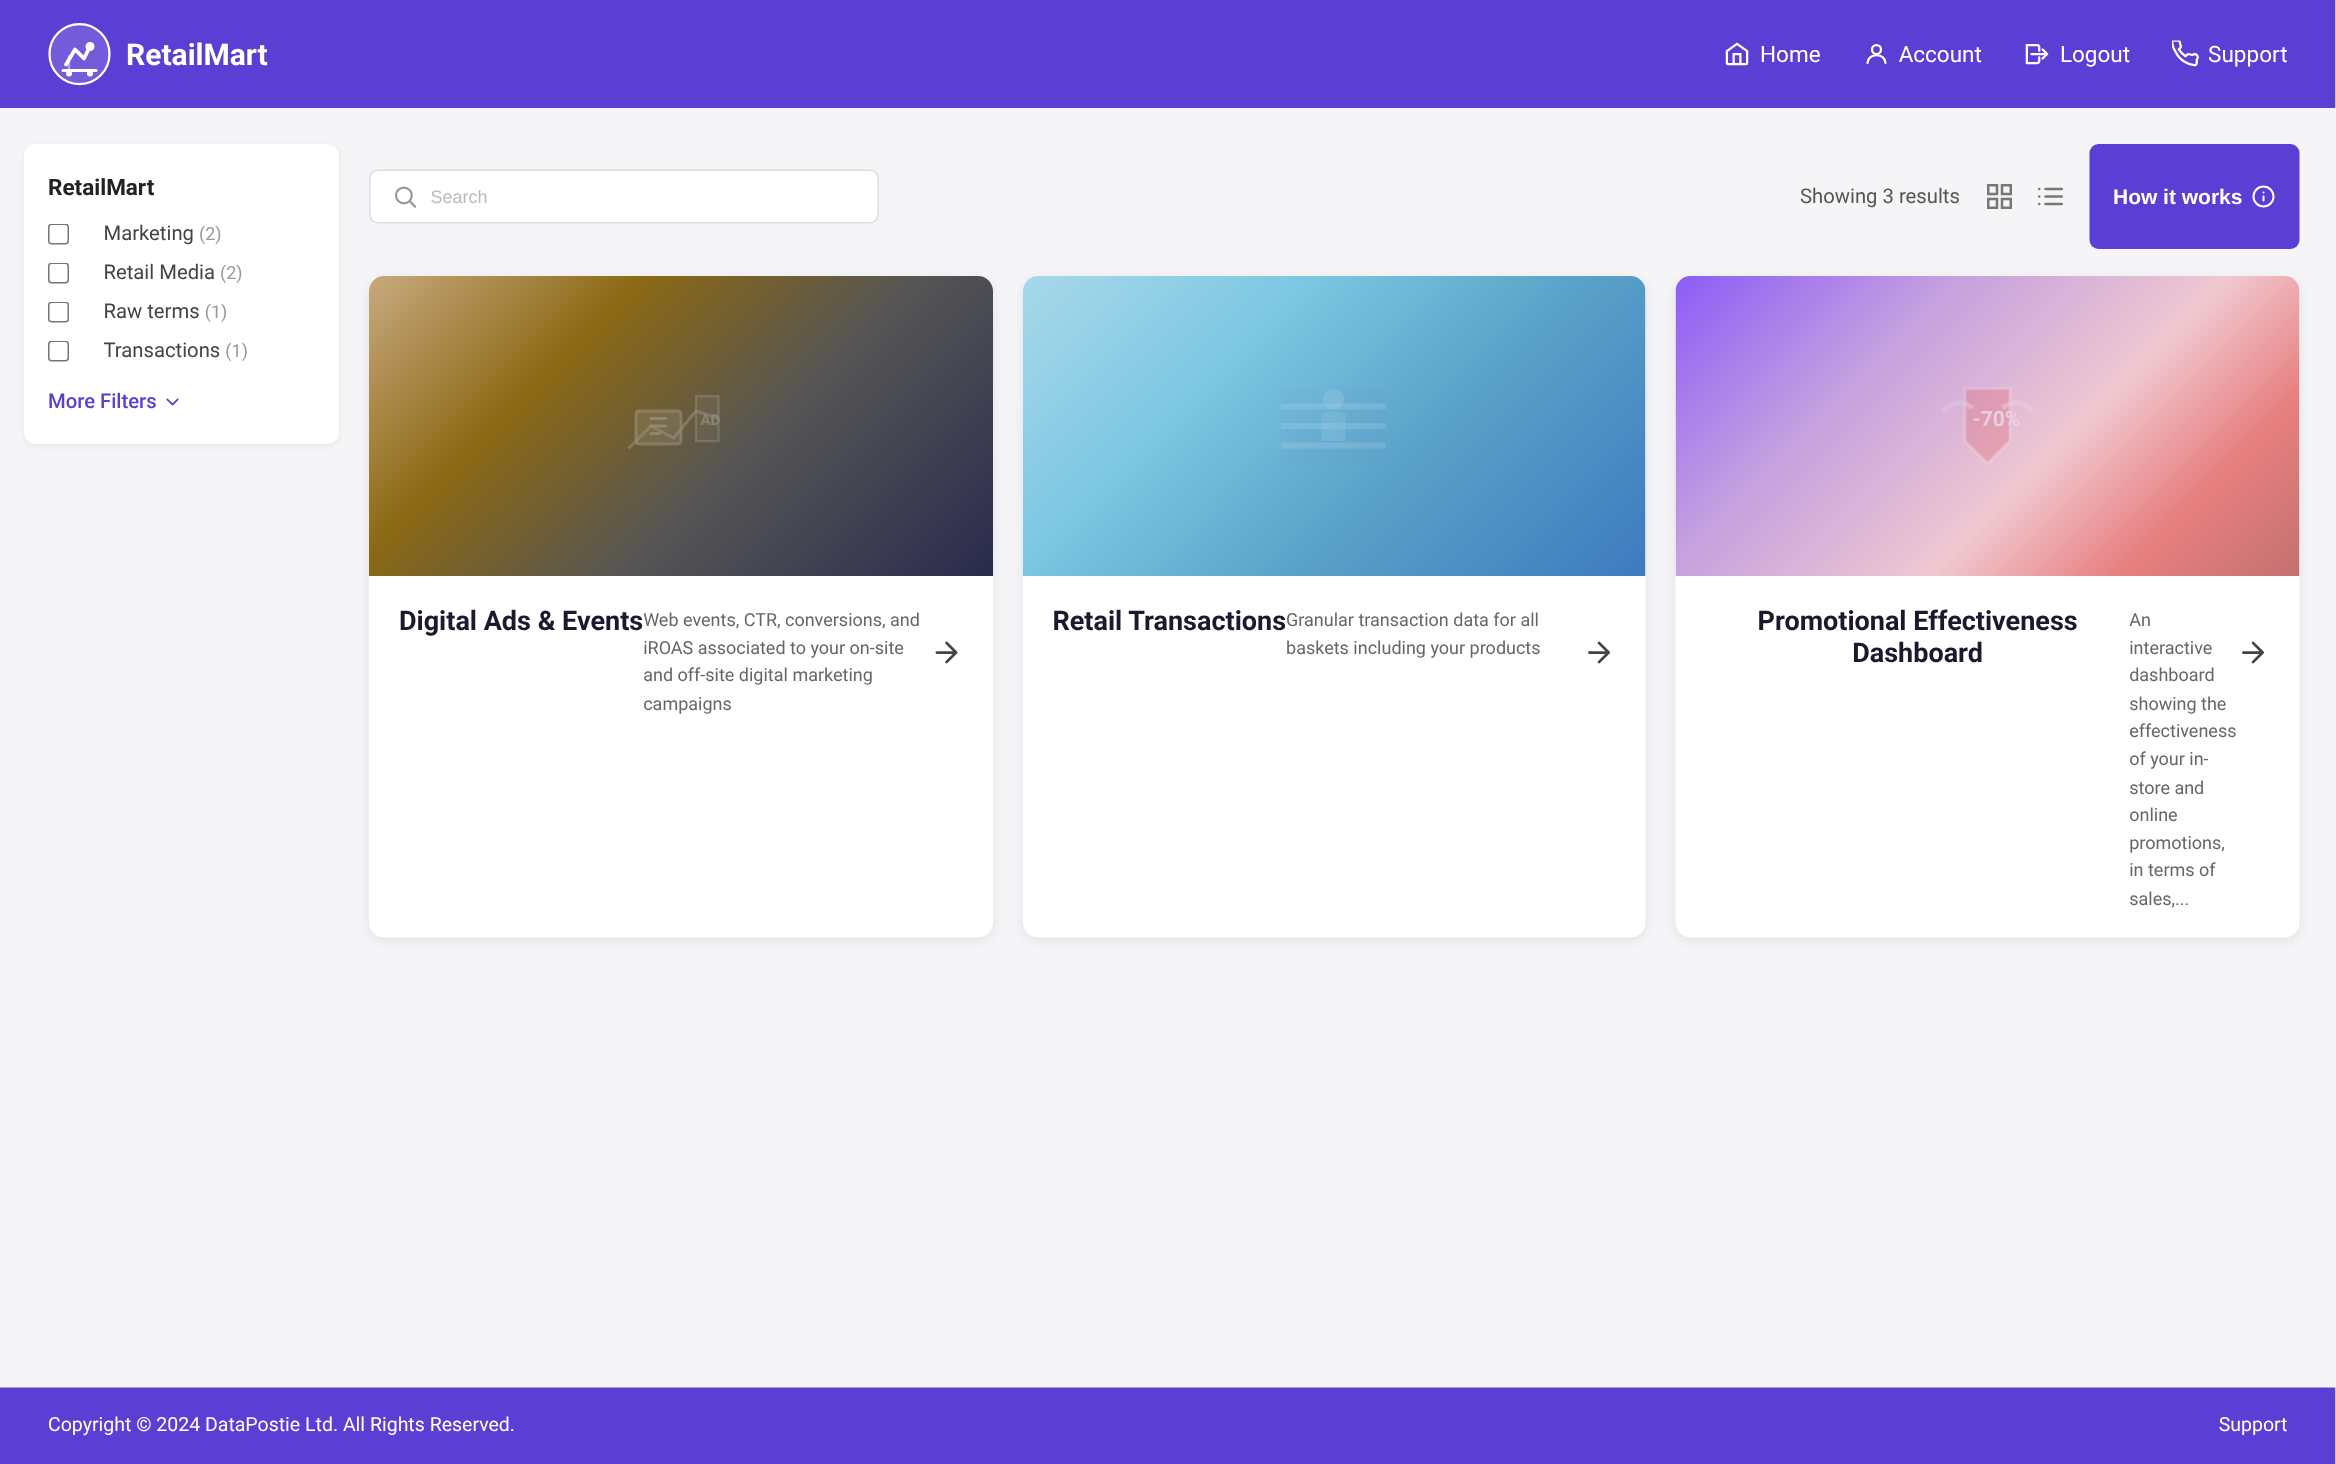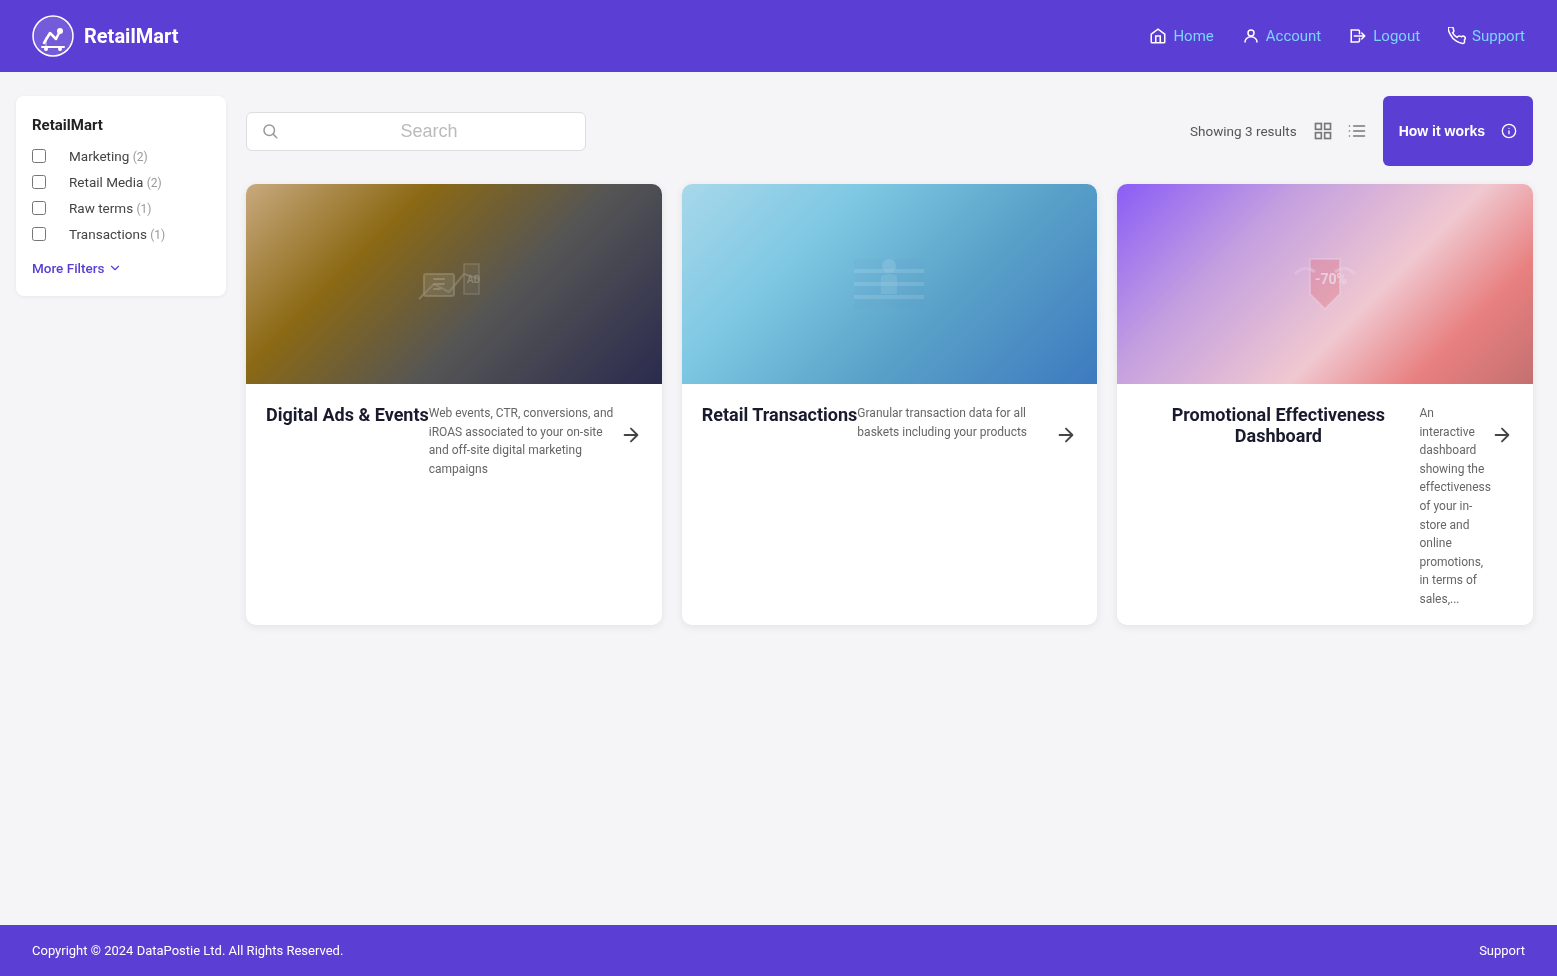--- a/index.html
+++ b/index.html
@@ -29,21 +29,21 @@
     }
     .nav-links {
       display: flex;
       align-items: center;
       gap: 28px;
     }
     .nav-link {
       display: flex;
       align-items: flex-end;
       gap: 6px;
-      color: #7dd3fc;
+      color: #ffffff;
       font-size: 15px;
       cursor: pointer;
       text-decoration: none;
     }
     .nav-link svg { width: 18px; height: 18px; fill: none; stroke: #fff; stroke-width: 2; }
 
     
     .main-content {
       display: flex;
       flex: 1;
@@ -123,25 +123,24 @@
       border-radius: 6px;
       padding: 8px 14px;
       gap: 8px;
       flex: 1;
       max-width: 340px;
     }
     .search-box svg { width: 18px; height: 18px; stroke: #999; fill: none; stroke-width: 2; flex-shrink: 0; }
     .search-box input {
       border: none;
       outline: none;
-      font-size: 18px;
+      font-size: 12px;
       color: #0f172a;
       width: 100%;
       background: transparent;
-      text-align: center;
     }
     .search-box input::placeholder { color: #bbb; }
 
     .toolbar-right {
       display: flex;
       align-items: center;
       gap: 12px;
       margin-left: auto;
     }
     .results-count {
@@ -168,21 +167,21 @@
       background: #5b3fd4;
       color: #fff;
       border: none;
       border-radius: 6px;
       padding: 27px 16px;
       font-size: 14px;
       font-weight: 600;
       cursor: pointer;
       display: flex;
       align-items: center;
-      gap: 16px;
+      gap: 6px;
       white-space: nowrap;
     }
     .how-it-works-btn svg { width: 16px; height: 16px; stroke: #fff; fill: none; stroke-width: 2; }
 
     
     .cards-grid {
       display: grid;
       grid-template-columns: repeat(3, 1fr);
       gap: 20px;
     }

